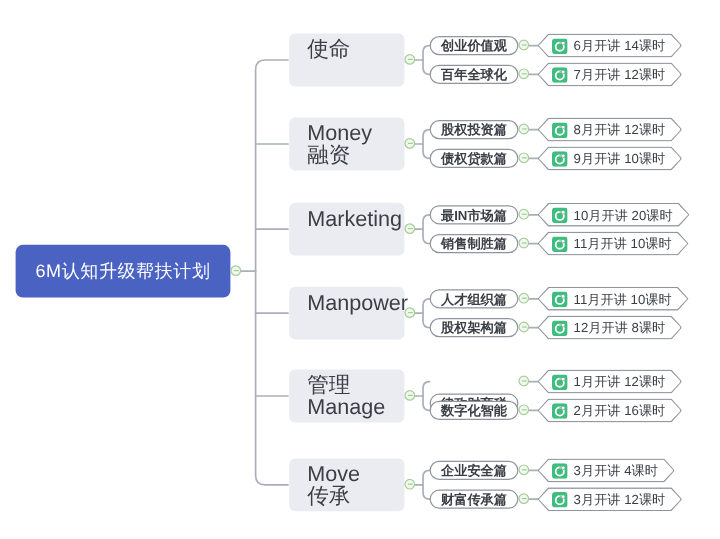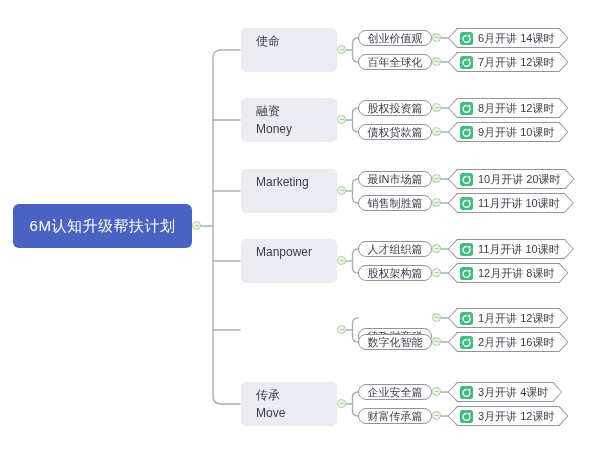--- a/index.html
+++ b/index.html
@@ -10,27 +10,27 @@
   .edges{position:absolute;left:0;top:0;z-index:1;}
   .edges path{stroke:var(--edge,#A9AEB8);stroke-width:1.4;fill:none;stroke-linecap:round;}
   .root{
     position:absolute;left:13px;top:204px;width:179px;height:44px;z-index:2;
     background:var(--root_bg,#4A62C2);border-radius:6px;color:var(--root_text,#ffffff);
     display:flex;align-items:center;justify-content:center;font-size:15px;letter-spacing:.5px;
   }
   .branch{
     position:absolute;left:241px;width:96px;height:44px;z-index:2;box-sizing:border-box;
     background:var(--branch_bg,#EBECF2);border-radius:5px;padding:4px 0 0 15px;
-    font-size:12px;line-height:18px;color:var(--node_text,#3A3E45);
+    font-size:18px;line-height:18px;color:var(--node_text,#3A3E45);
   }
   .child{
     position:absolute;left:358px;width:74px;height:16px;z-index:2;box-sizing:border-box;
     background:#fff;border:1px solid var(--node_border,#8F959F);border-radius:8px;
     display:flex;align-items:center;justify-content:center;
-    font-size:11px;color:var(--node_text,#3A3E45);white-space:nowrap;
+    font-size:11px;color:var(--node_text,#3A3E45);white-space:nowrap;font-weight:bold;
   }
   .leaf{position:absolute;left:448px;height:20px;z-index:2;display:inline-flex;align-items:center;}
   .lf-bg{
     position:absolute;inset:0;background:var(--node_border,#8F959F);
     clip-path:polygon(0 50%,9px 0,calc(100% - 9px) 0,100% 50%,calc(100% - 9px) 100%,9px 100%);
   }
   .lf-bg::after{
     content:"";position:absolute;inset:1px;background:#fff;
     clip-path:polygon(0 50%,8.5px 0,calc(100% - 8.5px) 0,100% 50%,calc(100% - 8.5px) 100%,8.5px 100%);
   }
@@ -106,22 +106,22 @@
     <span class="lf-bg"></span>
     <span class="lf-c">
         <svg class="licon" viewBox="0 0 13 13">
           <use href="#leafIcon"></use>
         </svg>
         <span>7月开讲 12课时</span>
       </span>
   </div>
 
   <div class="branch" style="top:98px">
+    <div>Money</div>
     <div>融资</div>
-    <div>Money</div>
   </div>
   <div class="toggle" style="left:337px;top:115px"></div>
   <div class="child" style="top:100px">
     <span>股权投资篇</span>
   </div>
   <div class="toggle" style="left:432px;top:103px"></div>
   <div class="leaf" style="top:98px">
     <span class="lf-bg"></span>
     <span class="lf-c">
         <svg class="licon" viewBox="0 0 13 13">
@@ -199,20 +199,24 @@
   <div class="leaf" style="top:263px">
     <span class="lf-bg"></span>
     <span class="lf-c">
         <svg class="licon" viewBox="0 0 13 13">
           <use href="#leafIcon"></use>
         </svg>
         <span>12月开讲 8课时</span>
       </span>
   </div>
 
+  <div class="branch" style="top:308px">
+    <div>管理</div>
+    <div>Manage</div>
+  </div>
   <div class="toggle" style="left:337px;top:325px"></div>
   <div class="child" style="top:328px">
     <span>律政财商税</span>
   </div>
   <div class="toggle" style="left:432px;top:313px"></div>
   <div class="leaf" style="top:308px">
     <span class="lf-bg"></span>
     <span class="lf-c">
         <svg class="licon" viewBox="0 0 13 13">
           <use href="#leafIcon"></use>
@@ -228,22 +232,22 @@
     <span class="lf-bg"></span>
     <span class="lf-c">
         <svg class="licon" viewBox="0 0 13 13">
           <use href="#leafIcon"></use>
         </svg>
         <span>2月开讲 16课时</span>
       </span>
   </div>
 
   <div class="branch" style="top:382px">
+    <div>Move</div>
     <div>传承</div>
-    <div>Move</div>
   </div>
   <div class="toggle" style="left:337px;top:399px"></div>
   <div class="child" style="top:384px">
     <span>企业安全篇</span>
   </div>
   <div class="toggle" style="left:432px;top:387px"></div>
   <div class="leaf" style="top:382px">
     <span class="lf-bg"></span>
     <span class="lf-c">
         <svg class="licon" viewBox="0 0 13 13">

